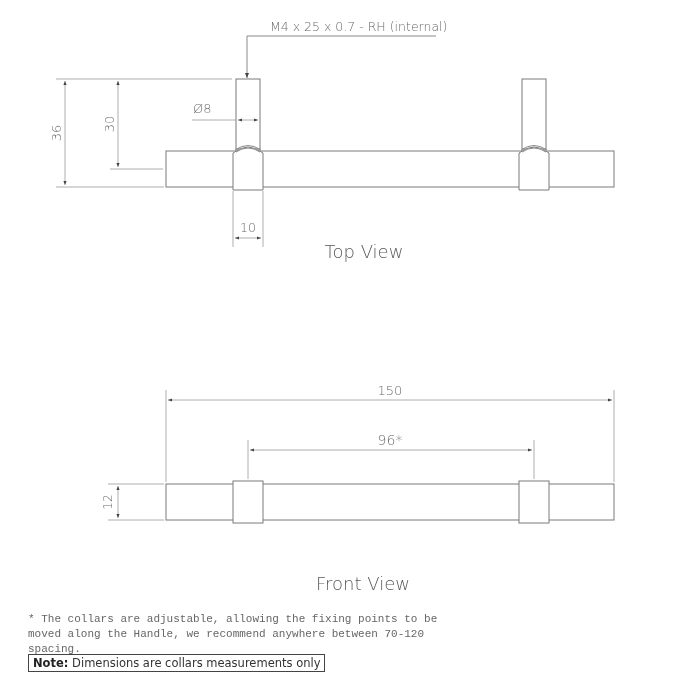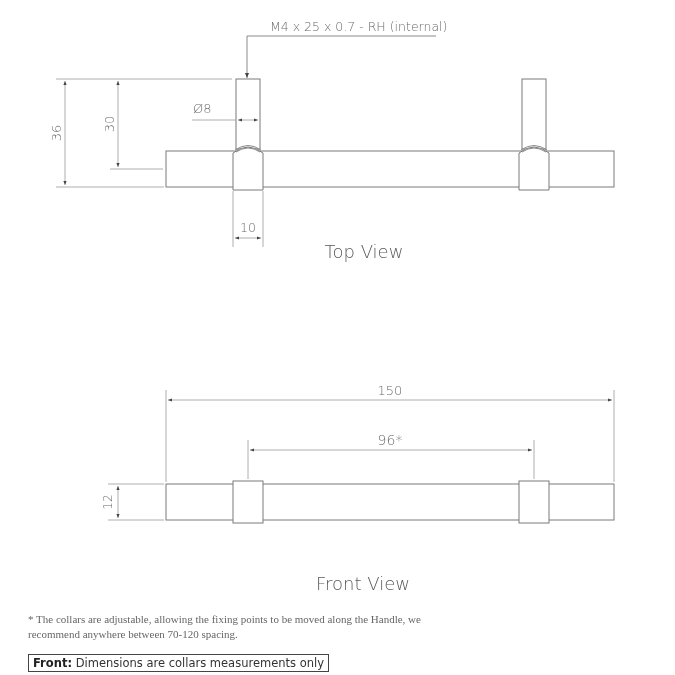--- a/index.html
+++ b/index.html
@@ -5,21 +5,21 @@
   html, body { margin: 0; padding: 0; background: #ffffff; }
   body { width: 675px; height: 675px; position: relative; overflow: hidden;
          font-family: "DejaVu Sans", sans-serif; color: #555; }
   svg { position: absolute; left: 0; top: 0; }
   .ln { stroke: #8a8a8a; stroke-width: 1; fill: none; }
   .part { stroke: #7a7a7a; stroke-width: 1; fill: #ffffff; }
   .dim { stroke: #9a9a9a; stroke-width: 0.8; fill: none; }
   .txt { font-family: "DejaVu Sans", sans-serif; fill: #6a6a6a; font-weight: 300; }
   .title { font-family: "DejaVu Sans", sans-serif; fill: #5a5a5a; font-size: 18px; font-weight: 300; }
   .footnote { position: absolute; left: 28px; top: 612px; font-size: 11px; line-height: 15px;
-              color: #666; font-family: Liberation Serif, serif; font-weight: 300; width: 420px; }
+              color: #666; font-family: Liberation Mono, monospace; font-weight: 300; width: 420px; }
   .note-box { position: absolute; left: 28px; top: 654px; border: 1px solid #444;
               padding: 0px 4px; font-size: 11.5px; line-height: 16px; color: #333;
               font-family: "DejaVu Sans", sans-serif; white-space: nowrap; }
   .note-box b { font-weight: bold; color: #222; }
 </style>
 </head>
 <body>
 
 <svg width="675" height="675" viewBox="0 0 675 675">
   <defs>
@@ -88,15 +88,15 @@
     <line class="dim" x1="118" y1="486" x2="118" y2="518" marker-start="url(#arr)" marker-end="url(#arr)"></line>
     <text class="txt" font-size="12" transform="translate(112,502) rotate(-90)" text-anchor="middle">12</text>
 
     <text class="title" x="363" y="590" text-anchor="middle">Front View</text>
   </g>
 </svg>
 
 <div class="footnote">* The collars are adjustable, allowing the fixing points to be moved along the Handle, we recommend anywhere between 70-120 spacing.</div>
 
 <div class="note-box">
-  <b>Front:</b>
+  <b>Note:</b>
   <span>Dimensions are collars measurements only</span>
 </div>
 
 </body></html>

